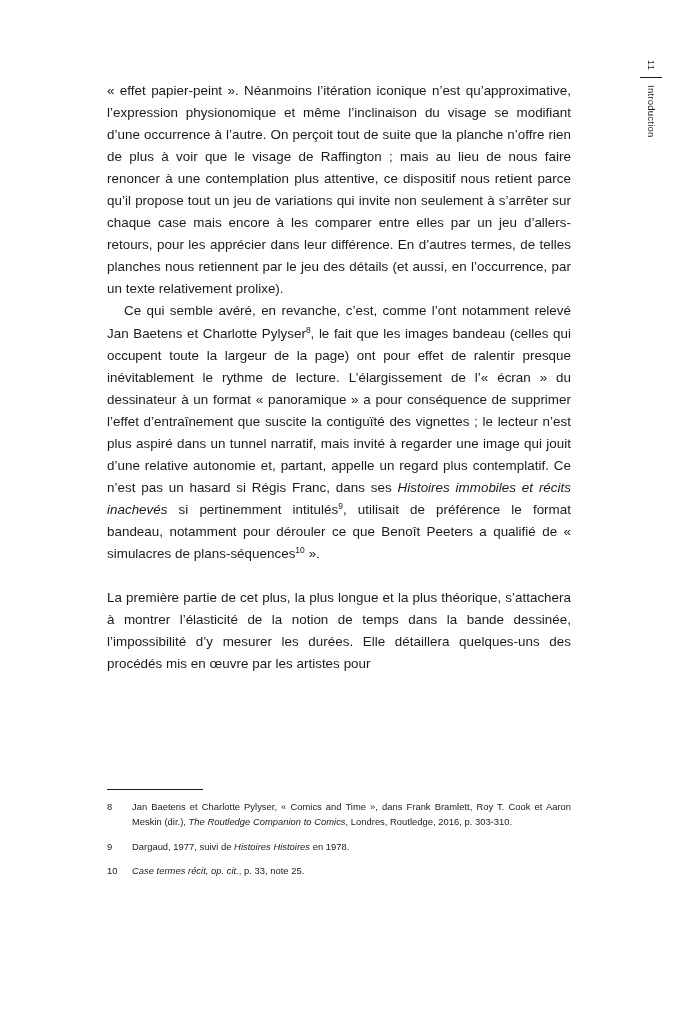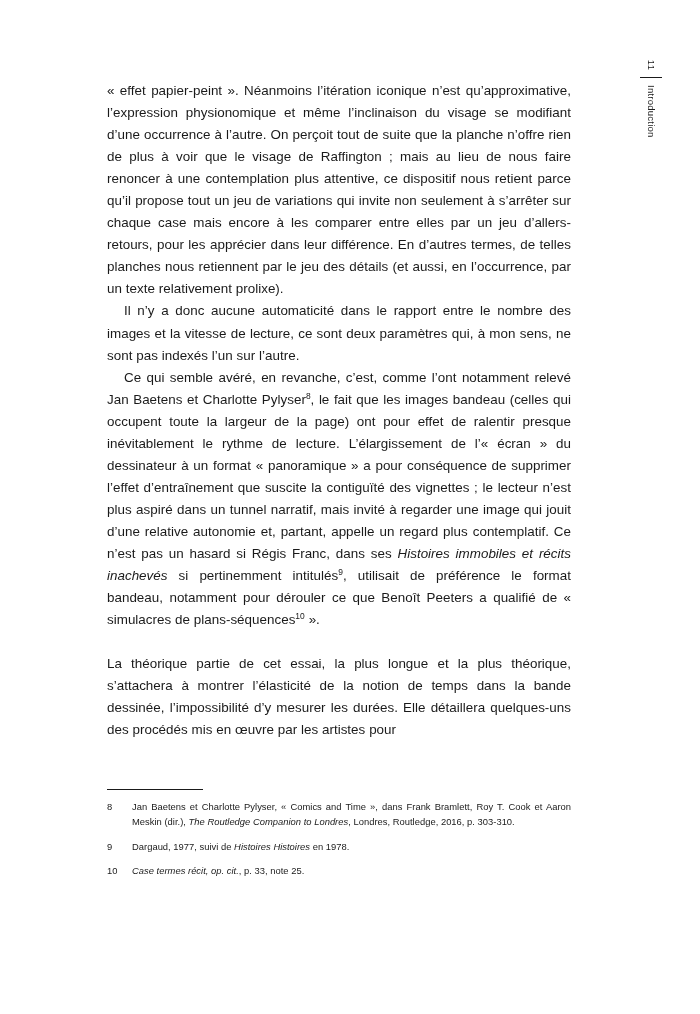--- a/index.html
+++ b/index.html
@@ -123,31 +123,30 @@
 <div class="page">
 
   <div class="margin-head">
     <div class="margin-folio">11</div>
     <div class="margin-rule"></div>
     <div class="margin-section">Introduction</div>
   </div>
 
   <div class="textblock" id="body-container">
       <p class="body">« effet papier-peint ». Néanmoins l’itération iconique n’est qu’approximative, l’expression physionomique et même l’inclinaison du visage se modifiant d’une occurrence à l’autre. On perçoit tout de suite que la planche n’offre rien de plus à voir que le visage de Raffington ; mais au lieu de nous faire renoncer à une contemplation plus attentive, ce dispositif nous retient parce qu’il propose tout un jeu de variations qui invite non seulement à s’arrêter sur chaque case mais encore à les comparer entre elles par un jeu d’allers-retours, pour les apprécier dans leur différence. En d’autres termes, de telles planches nous retiennent par le jeu des détails (et aussi, en l’occurrence, par un texte relativement prolixe).</p>
-      <p class="body indent">Il n’y a donc aucune automaticité dans le rapport entre le nombre des images et la vitesse de lecture, ce sont deux paramètres qui, à mon sens, ne sont pas indexés l’un sur l’autre.</p>
       <p class="body indent">Ce qui semble avéré, en revanche, c’est, comme l’ont notamment relevé Jan Baetens et Charlotte Pylyser<sup>8</sup>, le fait que les images bandeau (celles qui occupent toute la largeur de la page) ont pour effet de ralentir presque inévitablement le rythme de lecture. L’élargissement de l’« écran » du dessinateur à un format « panoramique » a pour conséquence de supprimer l’effet d’entraînement que suscite la contiguïté des vignettes ; le lecteur n’est plus aspiré dans un tunnel narratif, mais invité à regarder une image qui jouit d’une relative autonomie et, partant, appelle un regard plus contemplatif. Ce n’est pas un hasard si Régis Franc, dans ses <span class="it">Histoires immobiles et récits inachevés</span> si pertinemment intitulés<sup>9</sup>, utilisait de préférence le format bandeau, notamment pour dérouler ce que Benoît Peeters a qualifié de « simulacres de plans-séquences<sup>10</sup> ».</p>
-      <p class="body gap-before">La théorique partie de cet essai, la plus longue et la plus théorique, s’attachera à montrer l’élasticité de la notion de temps dans la bande dessinée, l’impossibilité d’y mesurer les durées. Elle détaillera quelques-uns des procédés mis en œuvre par les artistes pour</p>
+      <p class="body gap-before">La première partie de cet plus, la plus longue et la plus théorique, s’attachera à montrer l’élasticité de la notion de temps dans la bande dessinée, l’impossibilité d’y mesurer les durées. Elle détaillera quelques-uns des procédés mis en œuvre par les artistes pour</p>
     </div>
 
   <div class="footnotes">
     <div class="fn-rule"></div>
     <div id="footnotes-container">
         <div class="fn">
           <div class="fn-num">8</div>
-          <div class="fn-text">Jan Baetens et Charlotte Pylyser, « Comics and Time », dans Frank Bramlett, Roy T. Cook et Aaron Meskin (dir.), <span class="it">The Routledge Companion to Londres</span>, Londres, Routledge, 2016, p. 303-310.</div>
+          <div class="fn-text">Jan Baetens et Charlotte Pylyser, « Comics and Time », dans Frank Bramlett, Roy T. Cook et Aaron Meskin (dir.), <span class="it">The Routledge Companion to Comics</span>, Londres, Routledge, 2016, p. 303-310.</div>
         </div>
         <div class="fn">
           <div class="fn-num">9</div>
           <div class="fn-text">Dargaud, 1977, suivi de <span class="it">Histoires Histoires</span> en 1978.</div>
         </div>
         <div class="fn">
           <div class="fn-num">10</div>
           <div class="fn-text"><span class="it">Case termes récit, op. cit.</span>, p. 33, note 25.</div>
         </div>
       </div>

